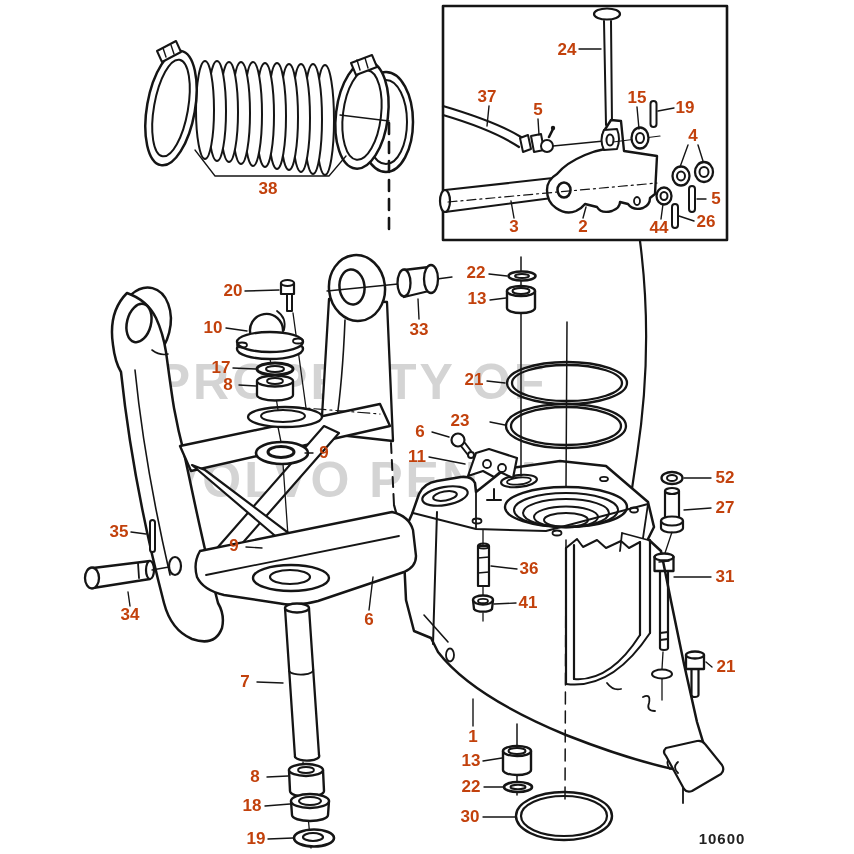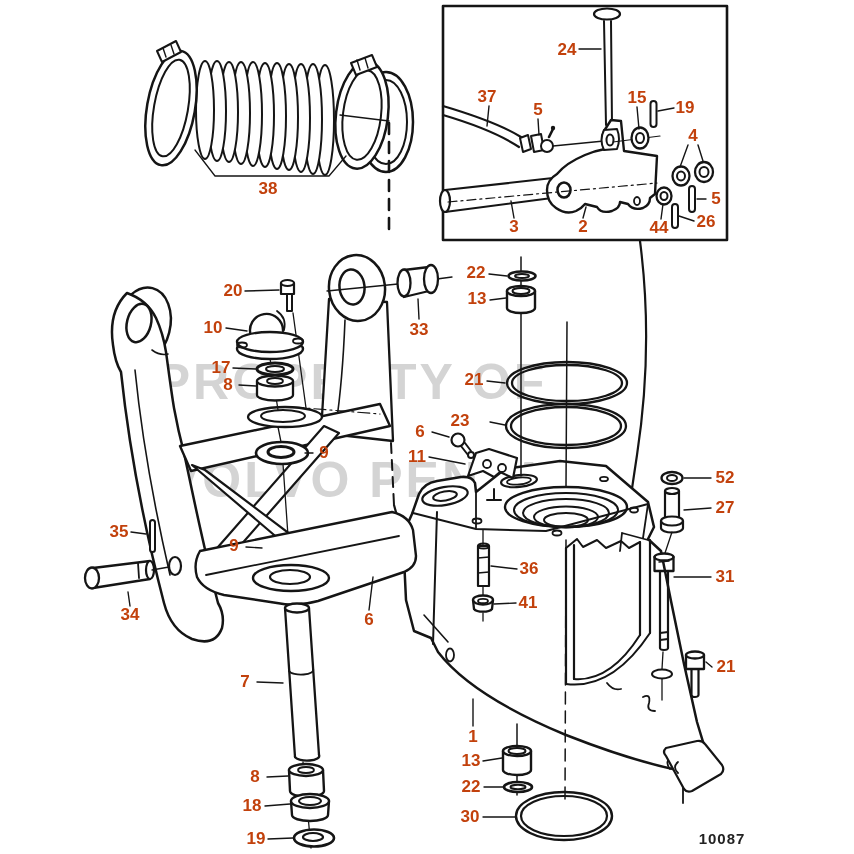--- a/index.html
+++ b/index.html
@@ -411,14 +411,14 @@
   <div class="callout" style="left:245px;top:682px">7</div>
   <div class="callout" style="left:726px;top:667px">21</div>
   <div class="callout" style="left:473px;top:737px">1</div>
   <div class="callout" style="left:471px;top:761px">13</div>
   <div class="callout" style="left:255px;top:777px">8</div>
   <div class="callout" style="left:471px;top:787px">22</div>
   <div class="callout" style="left:252px;top:806px">18</div>
   <div class="callout" style="left:470px;top:817px">30</div>
   <div class="callout" style="left:256px;top:839px">19</div>
 
-  <div class="dwg" style="left:722px;top:838px">10087</div>
+  <div class="dwg" style="left:722px;top:838px">10600</div>
 </div>
 
 </body></html>

